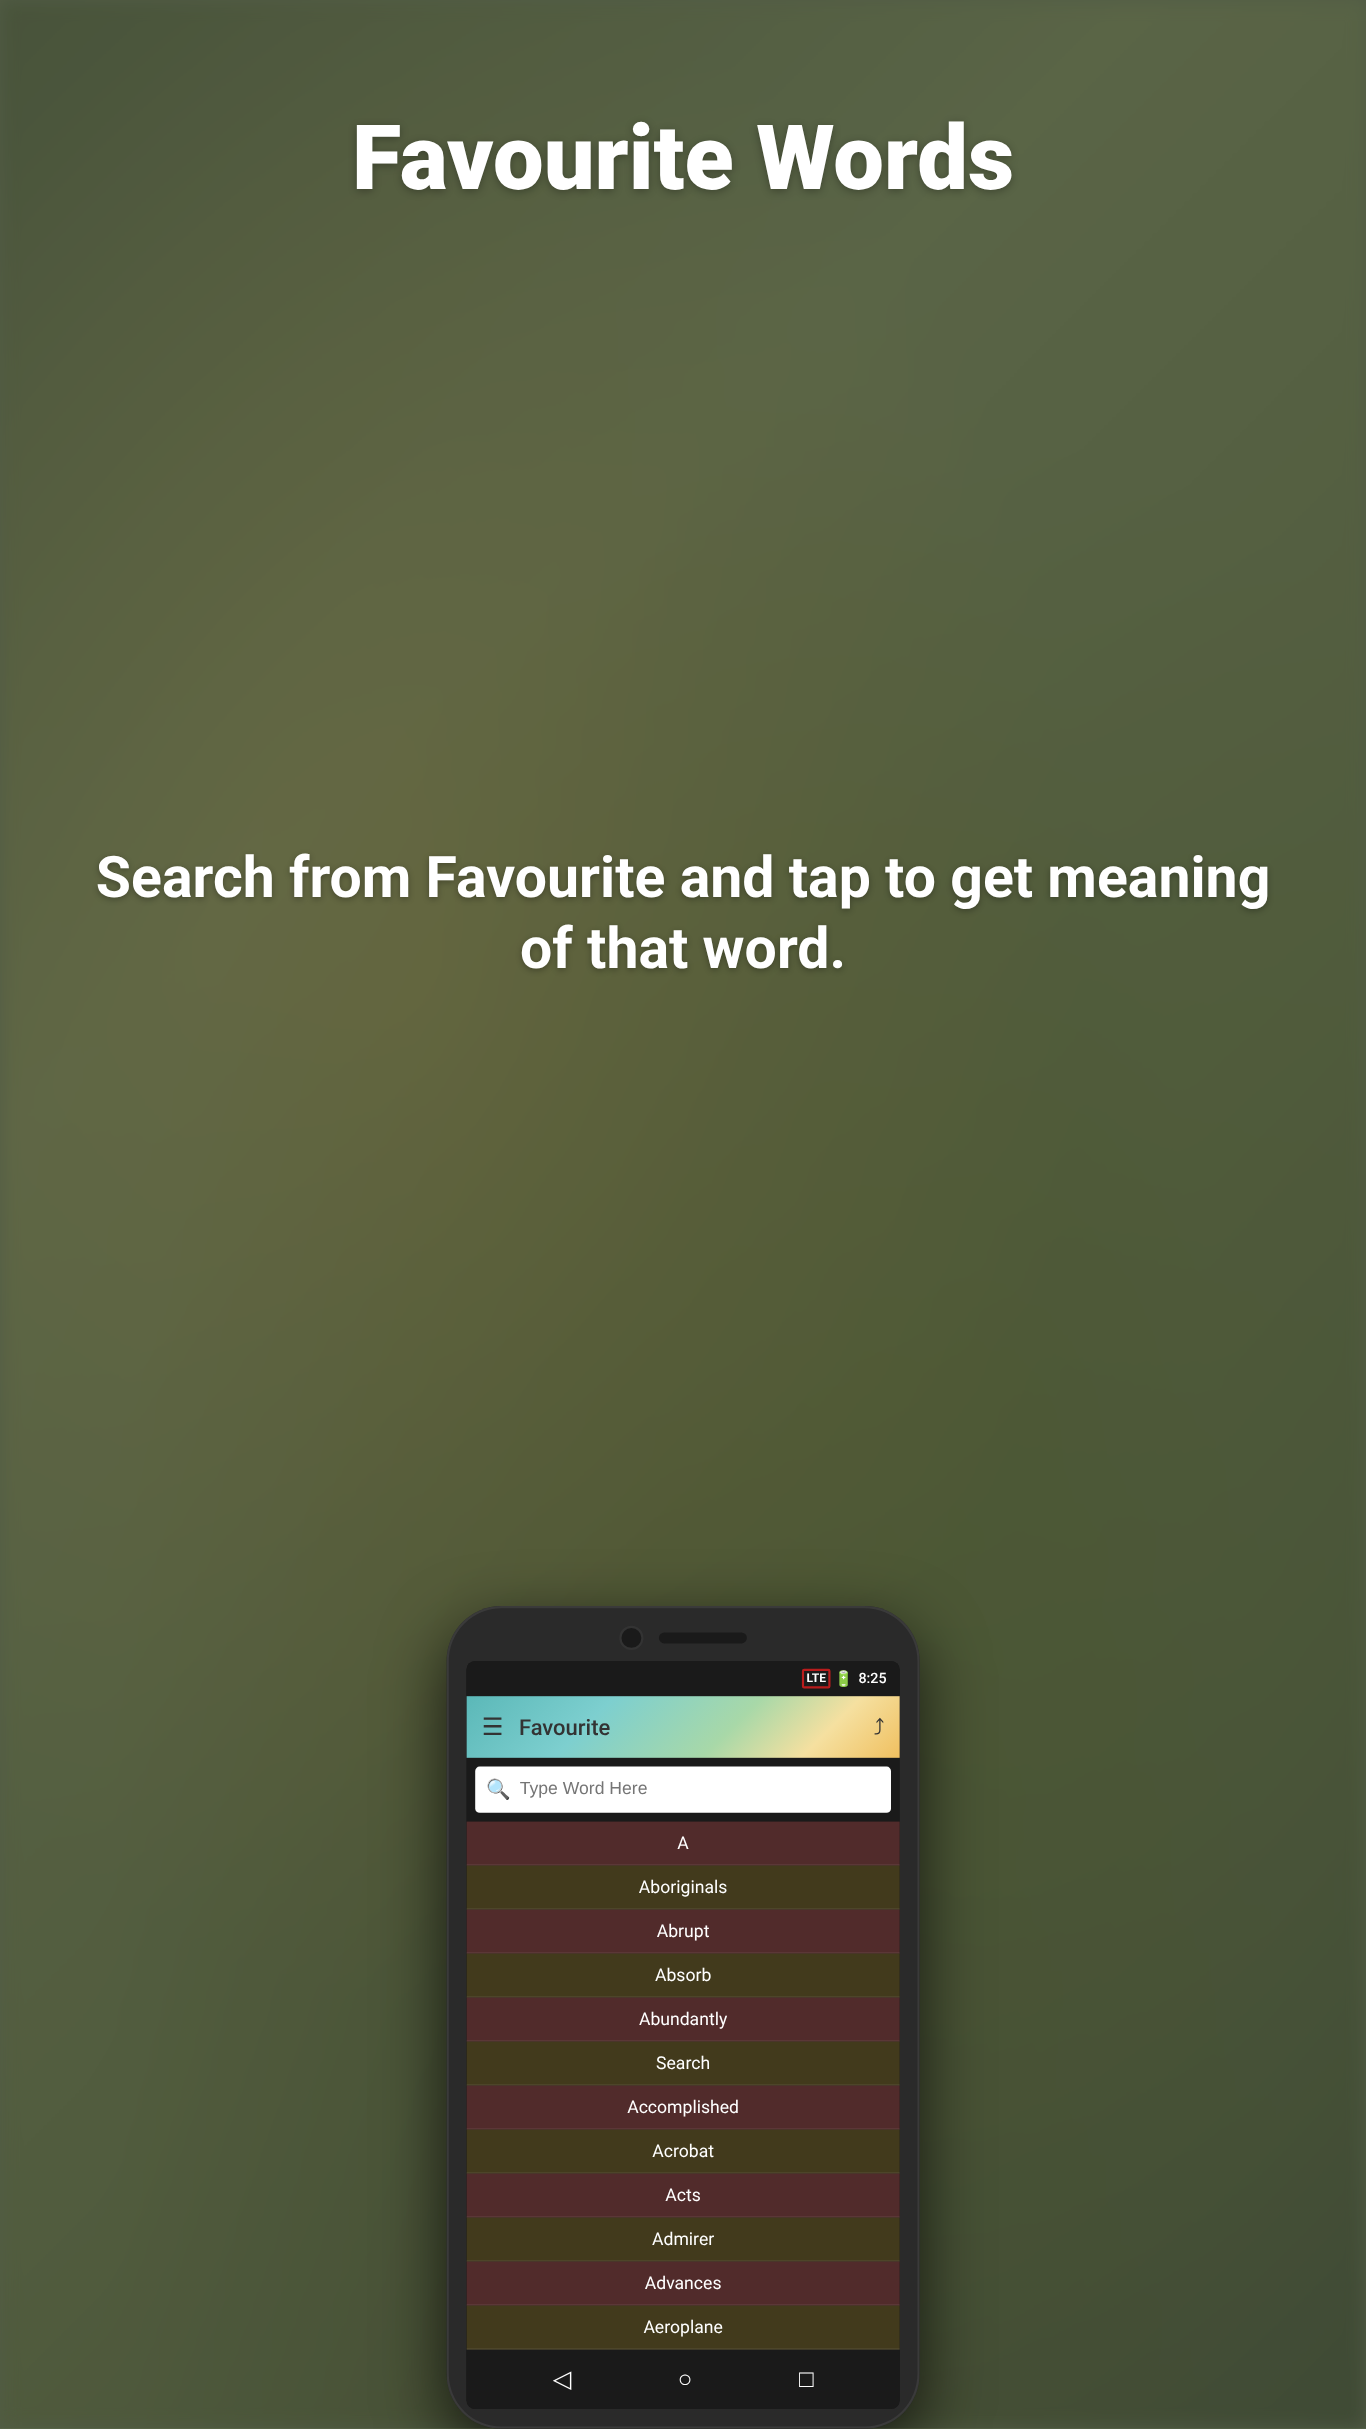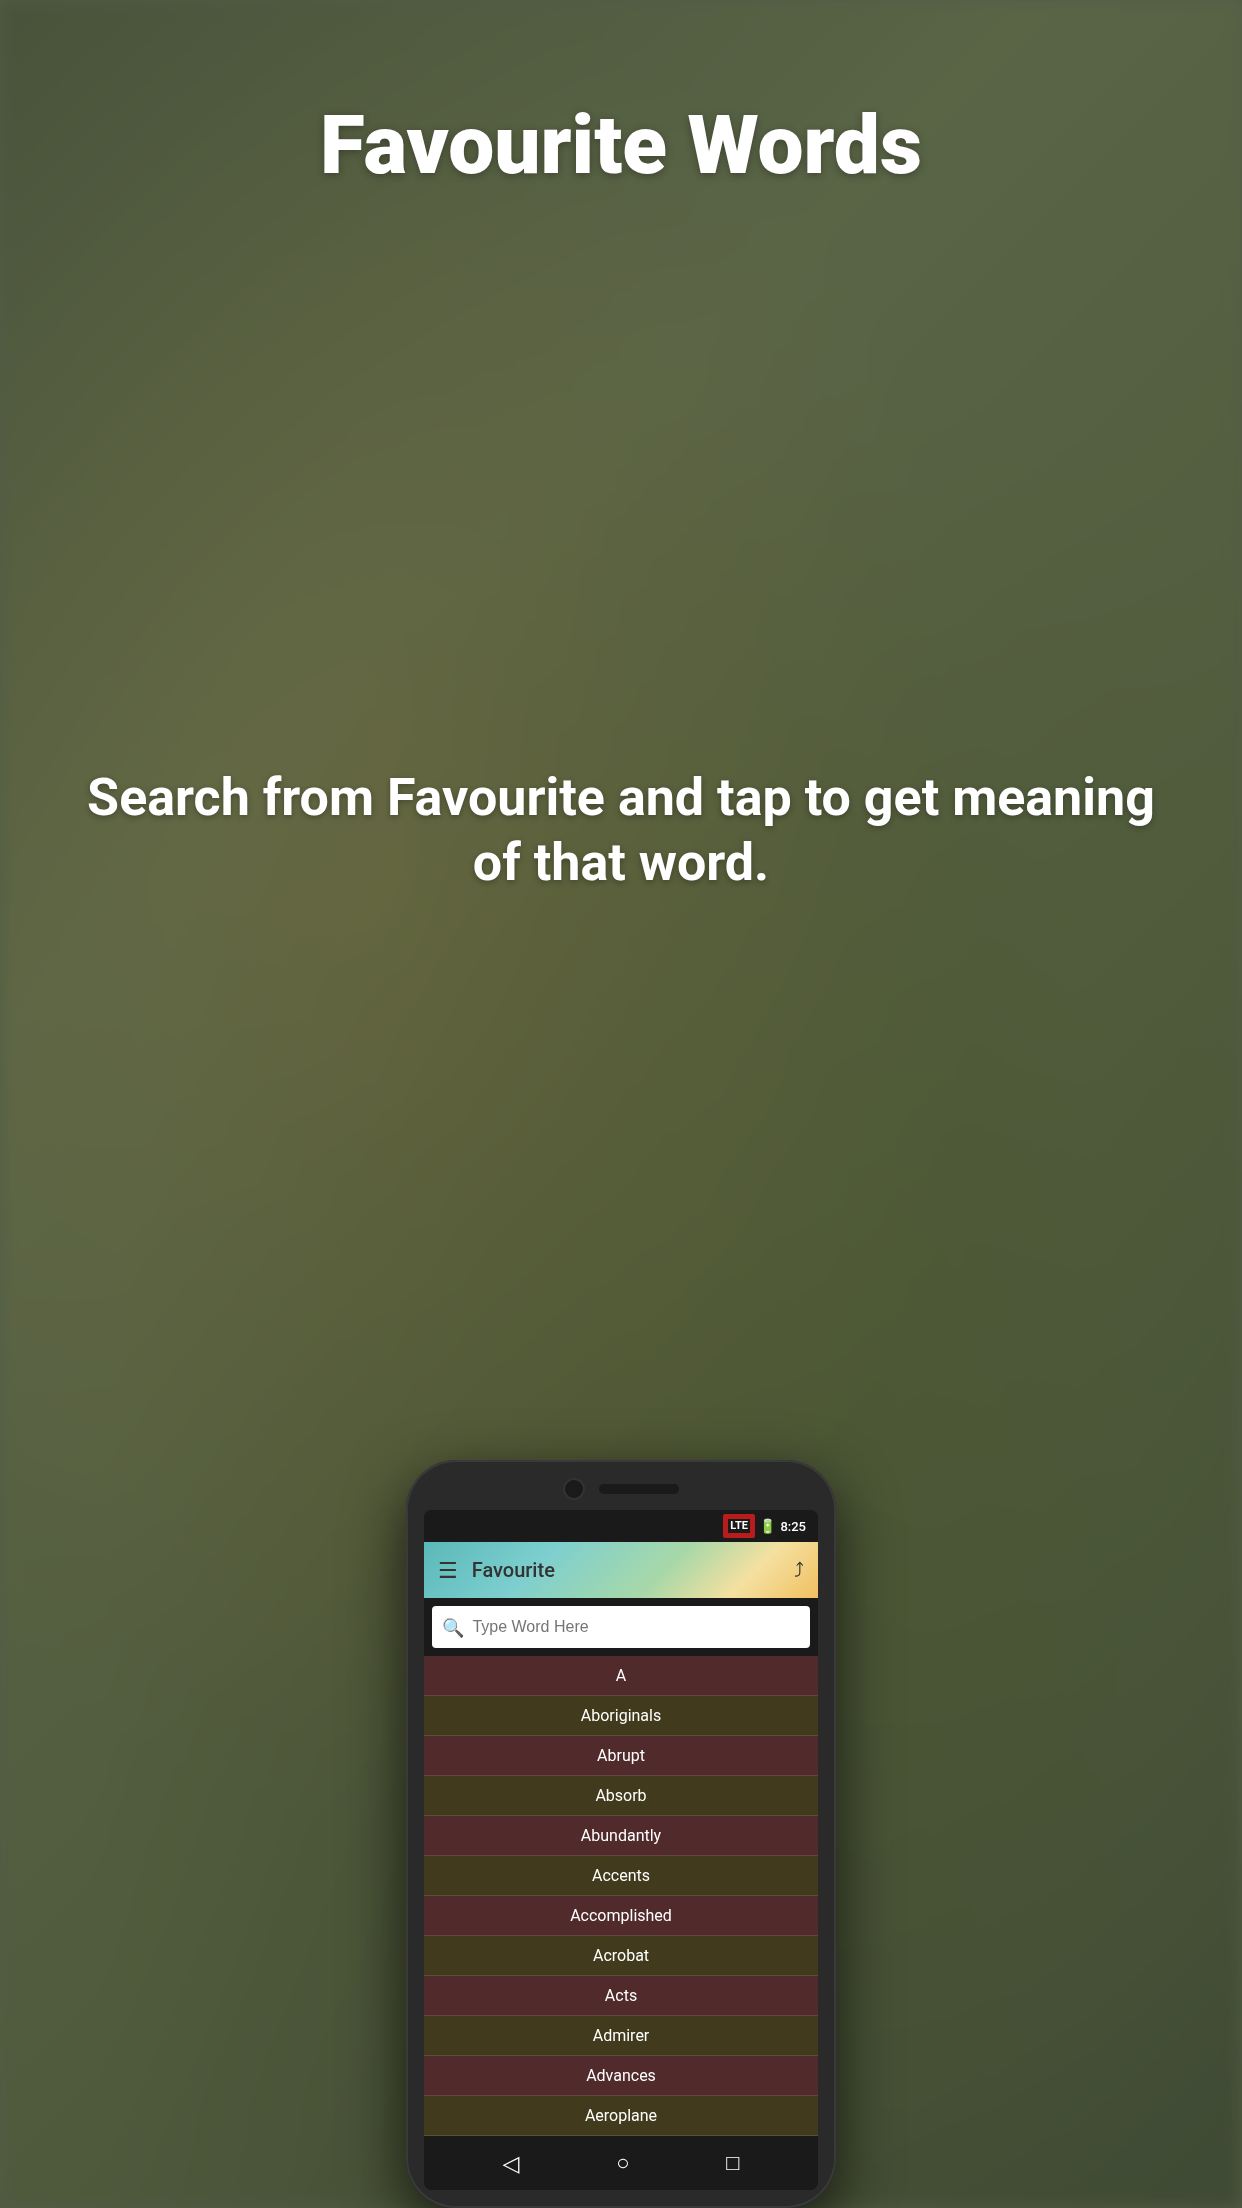--- a/index.html
+++ b/index.html
@@ -120,21 +120,21 @@
     .status-text {
       color: #ffffff;
       font-size: 13px;
       font-weight: 500;
     }
 
     .lte-badge {
       color: #ffffff;
       font-size: 11px;
       font-weight: 700;
-      border: 5px solid #b91c1c;
+      border: 2px solid #b91c1c;
       padding: 0 2px;
       border-radius: 2px;
       line-height: 14px;
     }
 
     .battery-icon {
       color: #fff;
       font-size: 14px;
     }
 
@@ -270,21 +270,21 @@
         <span class="search-icon-el">🔍</span>
         <input class="search-input" type="text" placeholder="Type Word Here" style="">
       </div>
 
       <div class="word-list" id="word-list-container">
       <div class="word-item">A</div>
           <div class="word-item">Aboriginals</div>
           <div class="word-item">Abrupt</div>
           <div class="word-item">Absorb</div>
           <div class="word-item">Abundantly</div>
-          <div class="word-item">Accents</div>
+          <div class="word-item">Search</div>
           <div class="word-item">Accomplished</div>
           <div class="word-item">Acrobat</div>
           <div class="word-item">Acts</div>
           <div class="word-item">Admirer</div>
           <div class="word-item">Advances</div>
           <div class="word-item">Aeroplane</div>
         </div>
 
       <div class="phone-bottom">
         <span class="nav-btn">◁</span>

